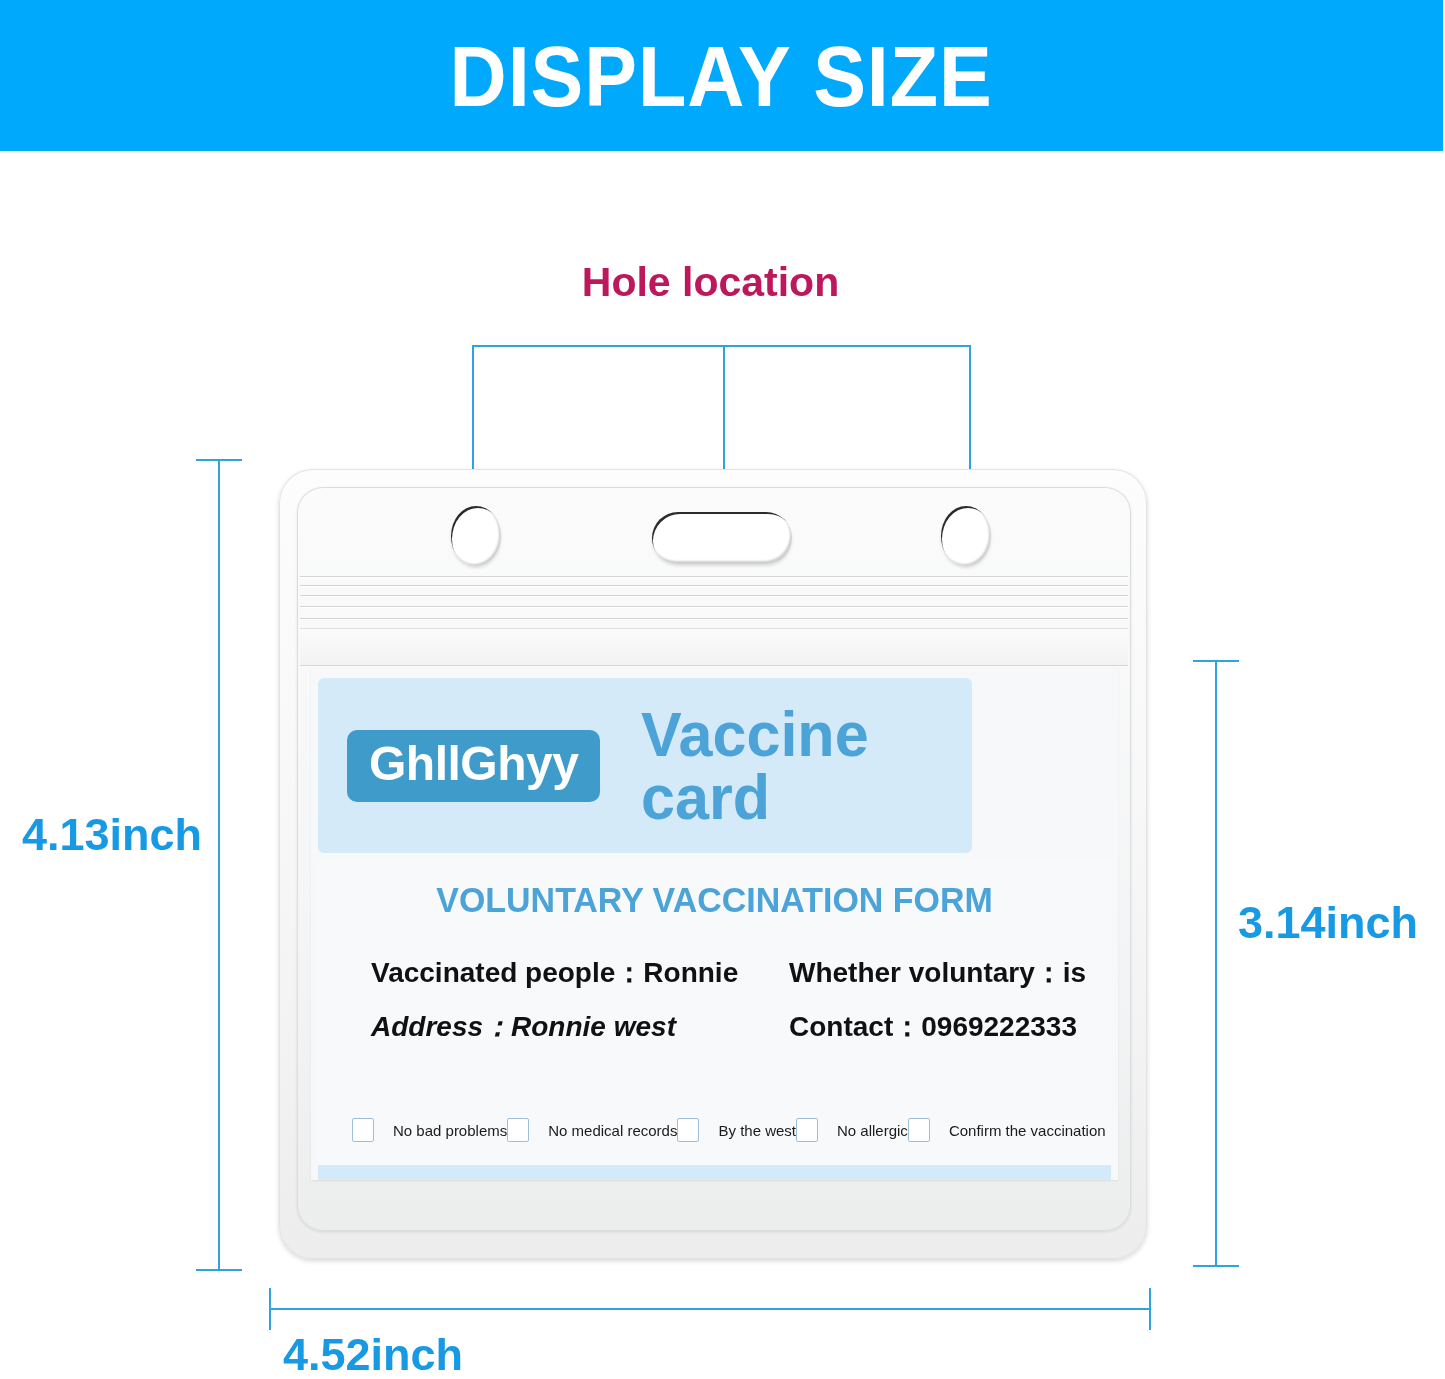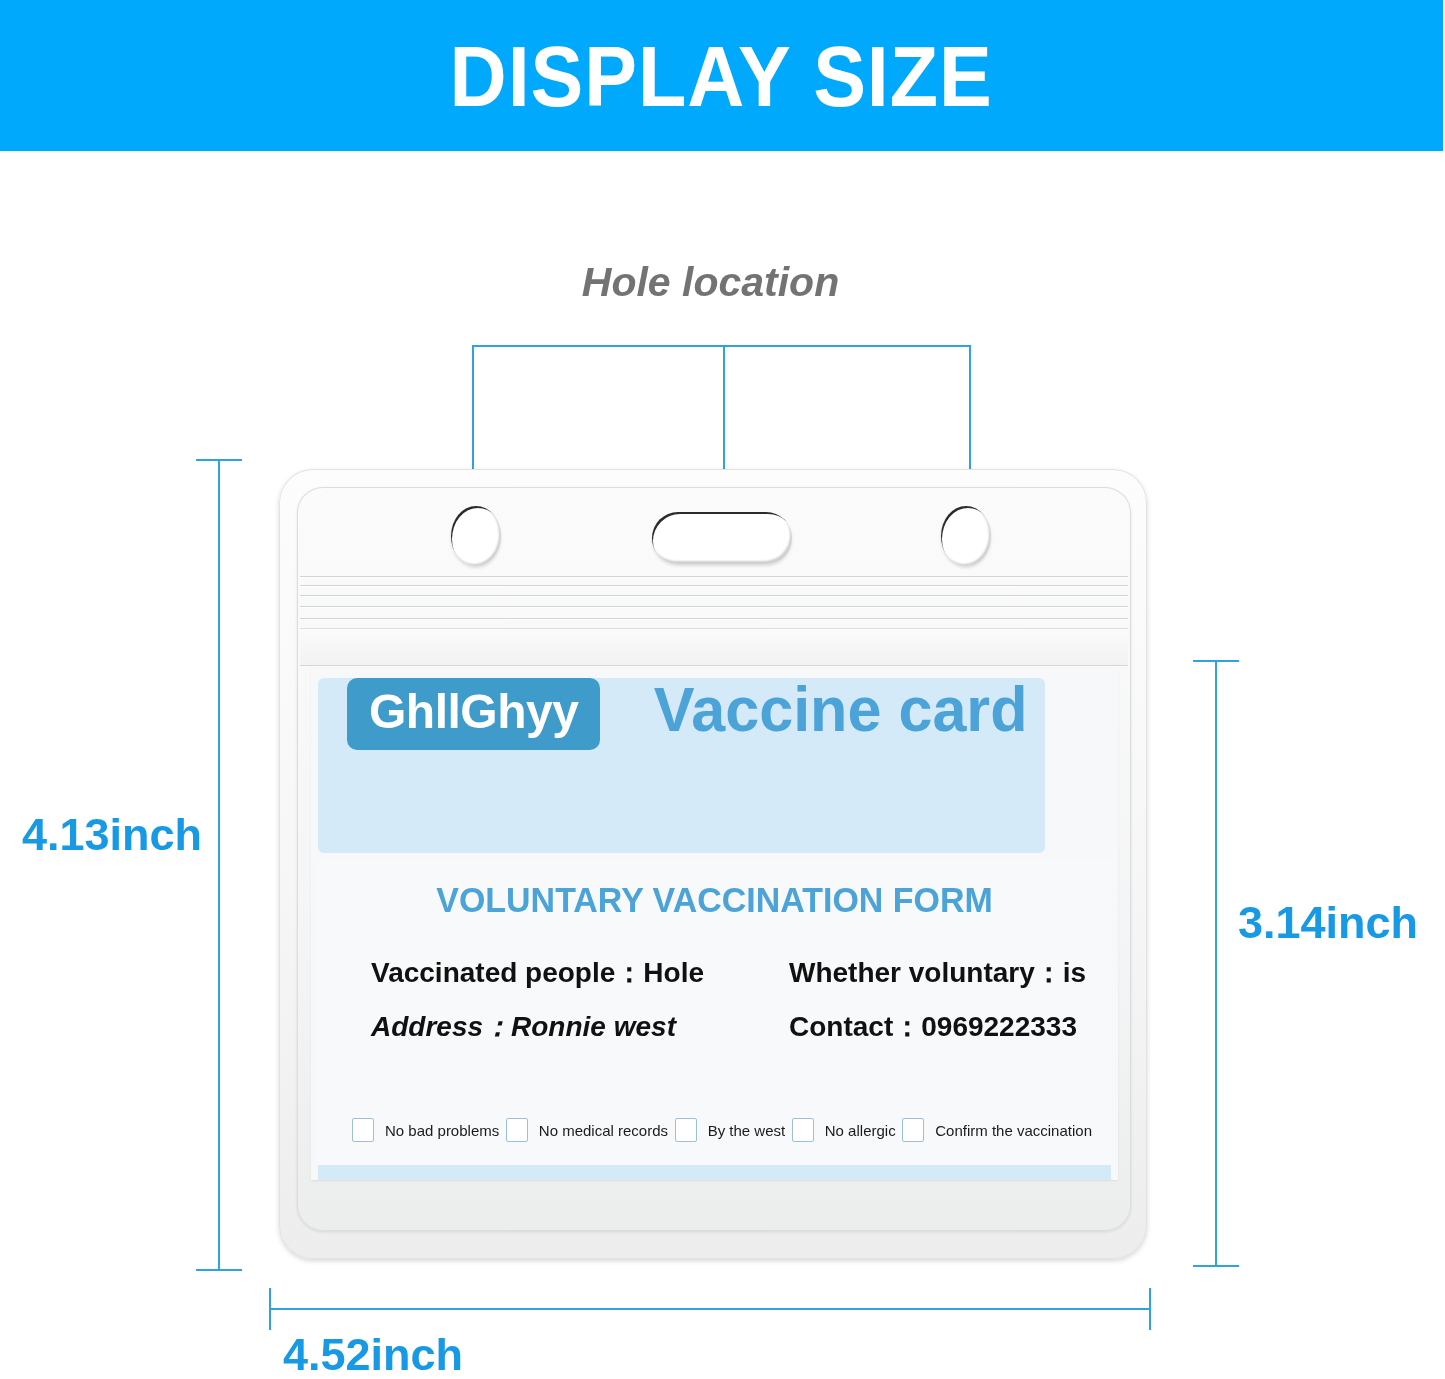--- a/index.html
+++ b/index.html
@@ -37,25 +37,24 @@
     white-space: nowrap;
   }
 
   
   .hole-label {
     position: absolute;
     left: 0;
     top: 262px;
     width: 1421px;
     text-align: center;
-    color: #737373;
+    color: #be185d;
     font-size: 41px;
     font-weight: bold;
     line-height: 1;
-    font-style: italic;
   }
   .callout-hline {
     position: absolute;
     left: 472px;
     top: 345px;
     width: 499px;
     height: 2px;
     background: #2ea3e0;
   }
   .callout-vline {
@@ -152,29 +151,28 @@
     top: 668px;
     width: 807px;
     height: 512px;
     background: #f7f8f9;
     box-shadow: 0 1px 2px rgba(0,0,0,0.07);
   }
   .vcard-head {
     position: absolute;
     left: 7px;
     top: 10px;
-    width: 727px;
+    width: 654px;
     height: 175px;
     background: #d5eaf9;
     border-radius: 6px;
     display: flex;
-    align-items: flex-start;
+    align-items: center;
     padding-left: 29px;
     box-sizing: border-box;
-    gap: 12px;
   }
   .brand-badge {
     background: #3f9cca;
     color: #ffffff;
     font-size: 48px;
     font-weight: bold;
     border-radius: 10px;
     padding: 10px 22px 14px 22px;
     line-height: 1;
     letter-spacing: -0.5px;
@@ -238,21 +236,21 @@
   }
   .checkbox {
     width: 20px;
     height: 22px;
     border: 1.5px solid #9dc0d8;
     background: #ffffff;
     border-radius: 2px;
     flex: none;
   }
   .check-label {
-    margin-left: 11px;
+    margin-left: 19px;
     font-size: 15px;
     color: #1b1b1b;
     white-space: nowrap;
   }
   .vcard-foot {
     position: absolute;
     left: 7px;
     top: 497px;
     width: 793px;
     height: 15px;
@@ -326,21 +324,21 @@
   <div class="vcard-head">
     <div class="brand-badge">GhllGhyy</div>
     <div class="card-kind">Vaccine card</div>
   </div>
 
   <div class="vcard-body">
 
     <div class="form-title">VOLUNTARY VACCINATION FORM</div>
 
     <div class="frow frow-1">
-      <span>Vaccinated people：</span><span class="fval">Hole</span>
+      <span>Vaccinated people：</span><span class="fval">Ronnie</span>
     </div>
     <div class="frow-1b">
       <span>Whether voluntary：</span><span class="fval">is</span>
     </div>
 
     <div class="frow frow-2">
       <span>Address：</span><span class="fval">Ronnie west</span>
     </div>
     <div class="frow-2b">
       <span>Contact：</span><span class="fval">0969222333</span>

